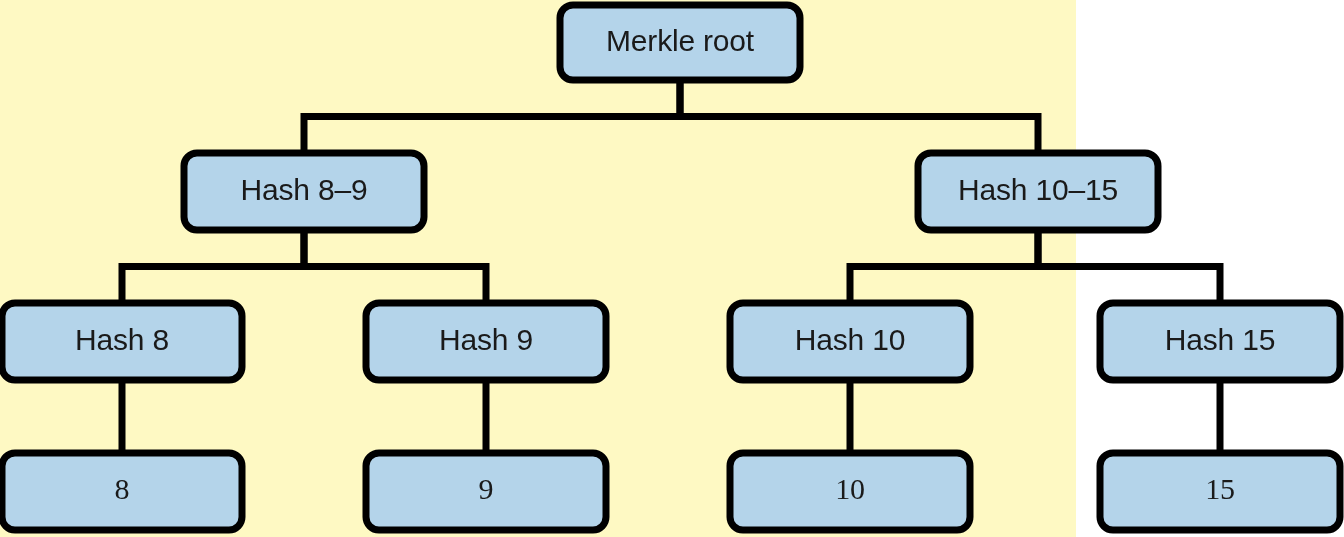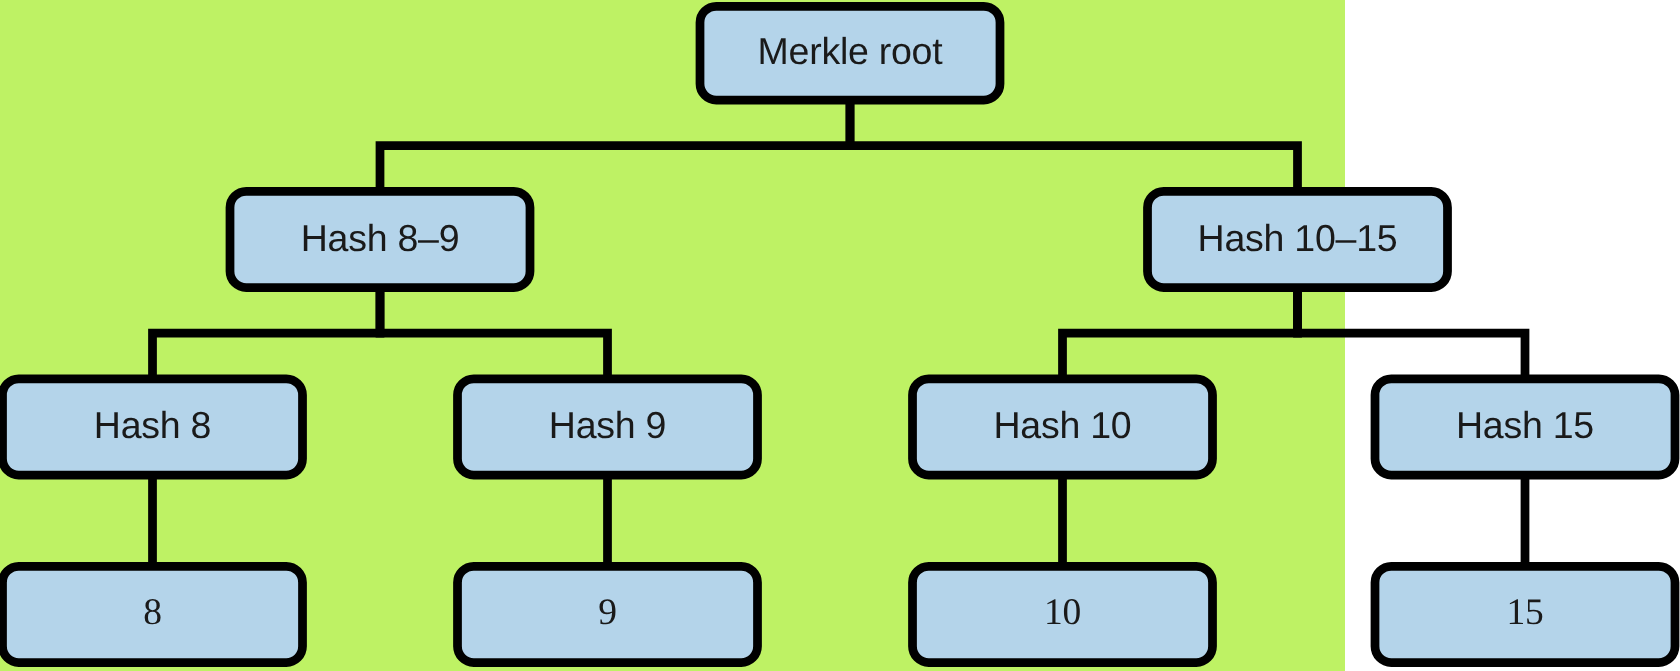--- a/index.html
+++ b/index.html
@@ -11,21 +11,21 @@
   body {
     width: 1344px;
     height: 537px;
     font-family: "Liberation Sans", sans-serif;
     overflow: hidden;
   }
   #diagram-root {
     position: relative;
     width: 1076px;
     height: 537px;
-    background: #bef264;
+    background: #fef9c3;
   }
   svg.tree-canvas {
     display: block;
     width: 1344px;
     height: 537px;
   }
   .node-box {
     fill: #b4d4ea;
     stroke: #000000;
     stroke-width: 7;

